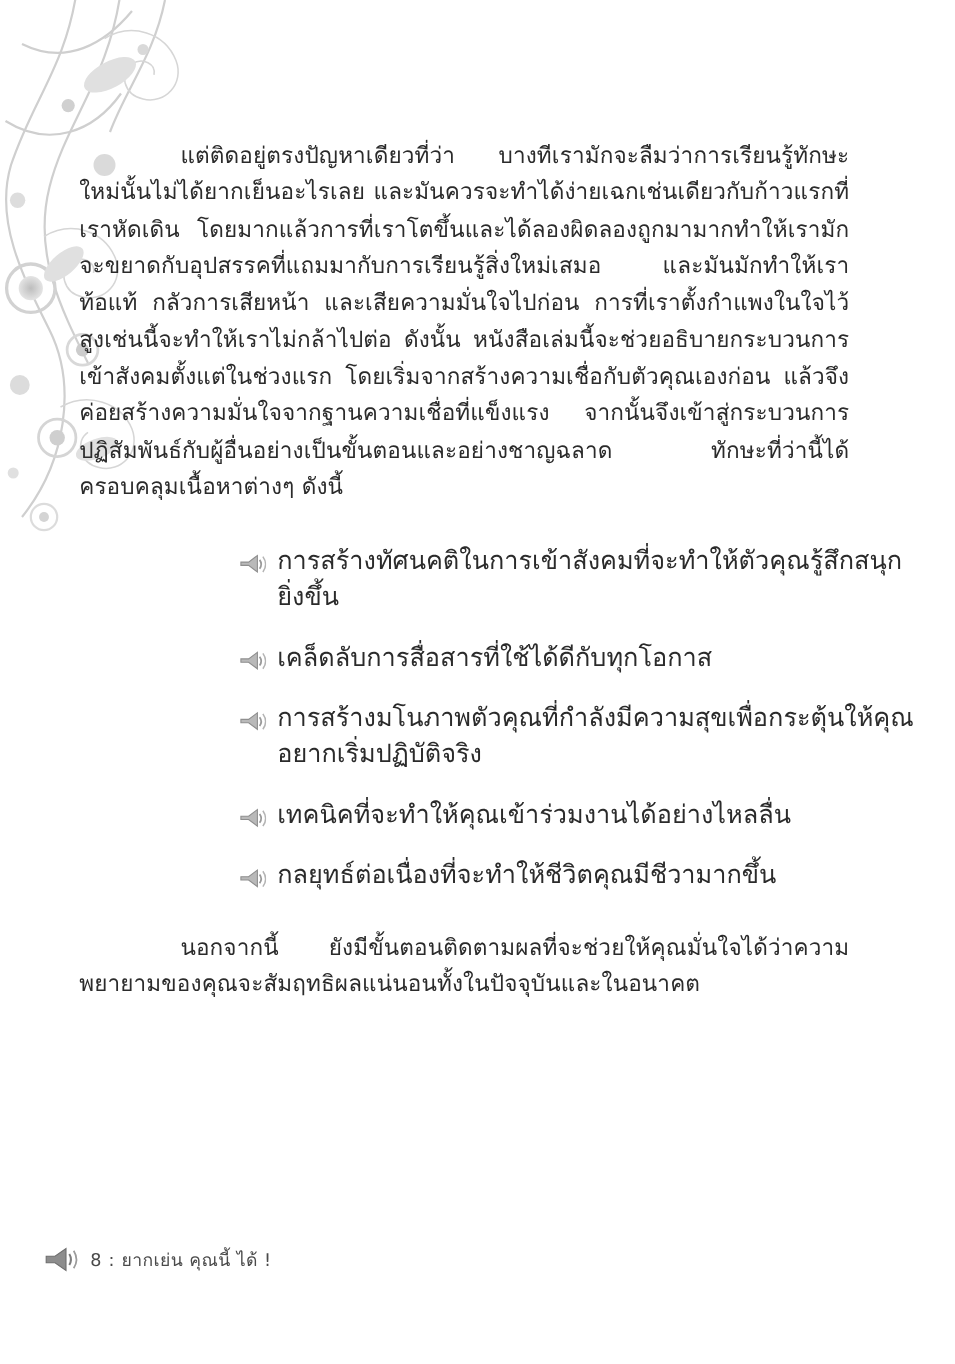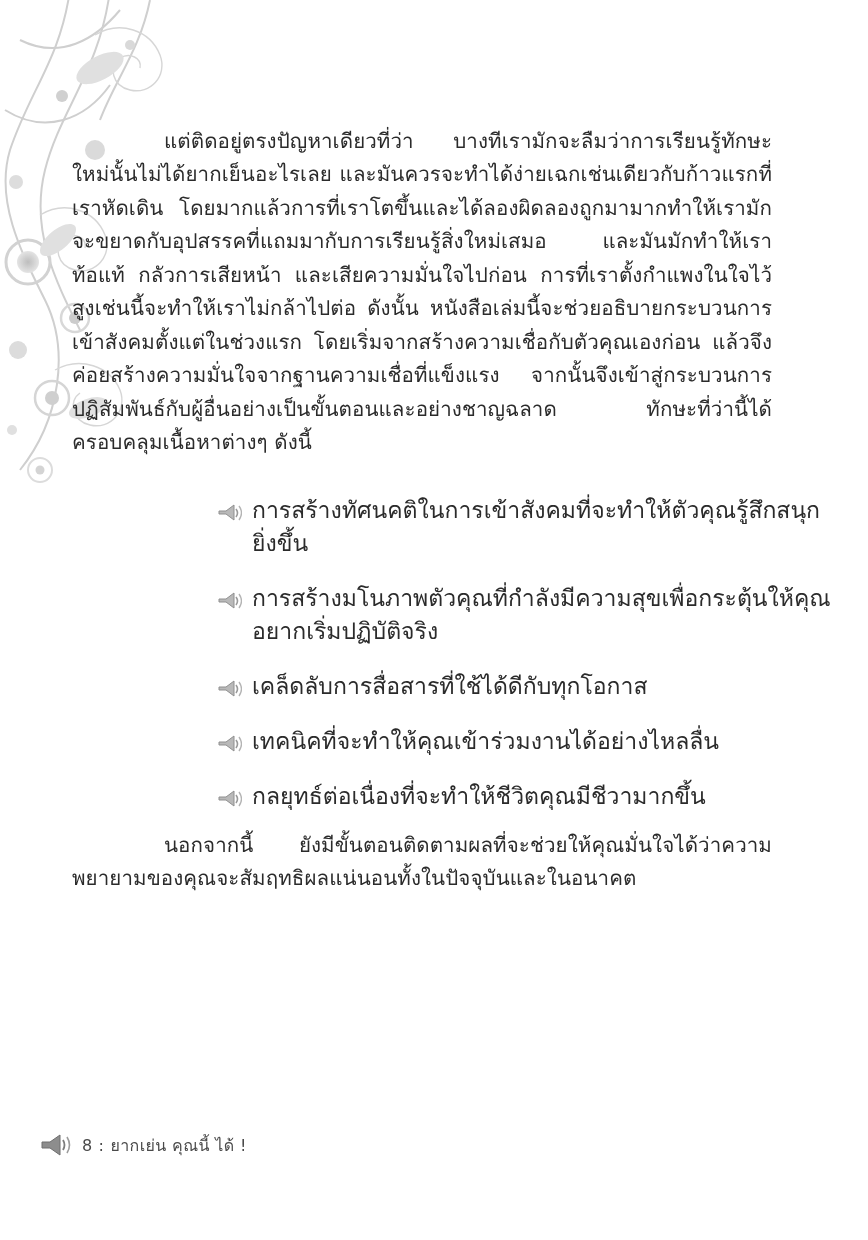--- a/index.html
+++ b/index.html
@@ -43,21 +43,21 @@
     color: #2b2b2b;
     text-align: justify;
     text-justify: inter-word;
     letter-spacing: 0.1px;
   }
   .para.first {
     text-indent: 92px;
   }
   .para.last {
     text-indent: 92px;
-    margin-top: 16px;
+    margin-top: 32px;
   }
 
   
   .bullets {
     margin: 34px 0 0 0;
     padding: 0;
     list-style: none;
     width: 620px;
     margin-left: 144px;
   }
@@ -175,32 +175,32 @@
       </li>
 
       <li class="bullet-item">
         <span class="bullet-icon">
           <svg width="26" height="26" viewBox="0 0 26 26" xmlns="http://www.w3.org/2000/svg" aria-hidden="true">
             <path d="M3,11 L10,11 L18,5 L18,20 L10,14 L3,14 Z" fill="#b9b9b9" stroke="#8f8f8f" stroke-width="1"></path>
             <path d="M20,9 q3,4 0,8" fill="none" stroke="#9a9a9a" stroke-width="1.6"></path>
             <path d="M23,6 q5,7 0,14" fill="none" stroke="#b4b4b4" stroke-width="1.4"></path>
           </svg>
         </span>
+        <span class="bullet-text">เคล็ดลับการสื่อสารที่ใช้ได้ดีกับทุกโอกาส</span>
+      </li>
+
+      <li class="bullet-item">
+        <span class="bullet-icon">
+          <svg width="26" height="26" viewBox="0 0 26 26" xmlns="http://www.w3.org/2000/svg" aria-hidden="true">
+            <path d="M3,11 L10,11 L18,5 L18,20 L10,14 L3,14 Z" fill="#b9b9b9" stroke="#8f8f8f" stroke-width="1"></path>
+            <path d="M20,9 q3,4 0,8" fill="none" stroke="#9a9a9a" stroke-width="1.6"></path>
+            <path d="M23,6 q5,7 0,14" fill="none" stroke="#b4b4b4" stroke-width="1.4"></path>
+          </svg>
+        </span>
         <span class="bullet-text">การสร้างมโนภาพตัวคุณที่กำลังมีความสุขเพื่อกระตุ้นให้คุณอยากเริ่มปฏิบัติจริง</span>
-      </li>
-
-      <li class="bullet-item">
-        <span class="bullet-icon">
-          <svg width="26" height="26" viewBox="0 0 26 26" xmlns="http://www.w3.org/2000/svg" aria-hidden="true">
-            <path d="M3,11 L10,11 L18,5 L18,20 L10,14 L3,14 Z" fill="#b9b9b9" stroke="#8f8f8f" stroke-width="1"></path>
-            <path d="M20,9 q3,4 0,8" fill="none" stroke="#9a9a9a" stroke-width="1.6"></path>
-            <path d="M23,6 q5,7 0,14" fill="none" stroke="#b4b4b4" stroke-width="1.4"></path>
-          </svg>
-        </span>
-        <span class="bullet-text">เคล็ดลับการสื่อสารที่ใช้ได้ดีกับทุกโอกาส</span>
       </li>
 
 
       <li class="bullet-item">
         <span class="bullet-icon">
           <svg width="26" height="26" viewBox="0 0 26 26" xmlns="http://www.w3.org/2000/svg" aria-hidden="true">
             <path d="M3,11 L10,11 L18,5 L18,20 L10,14 L3,14 Z" fill="#b9b9b9" stroke="#8f8f8f" stroke-width="1"></path>
             <path d="M20,9 q3,4 0,8" fill="none" stroke="#9a9a9a" stroke-width="1.6"></path>
             <path d="M23,6 q5,7 0,14" fill="none" stroke="#b4b4b4" stroke-width="1.4"></path>
           </svg>

